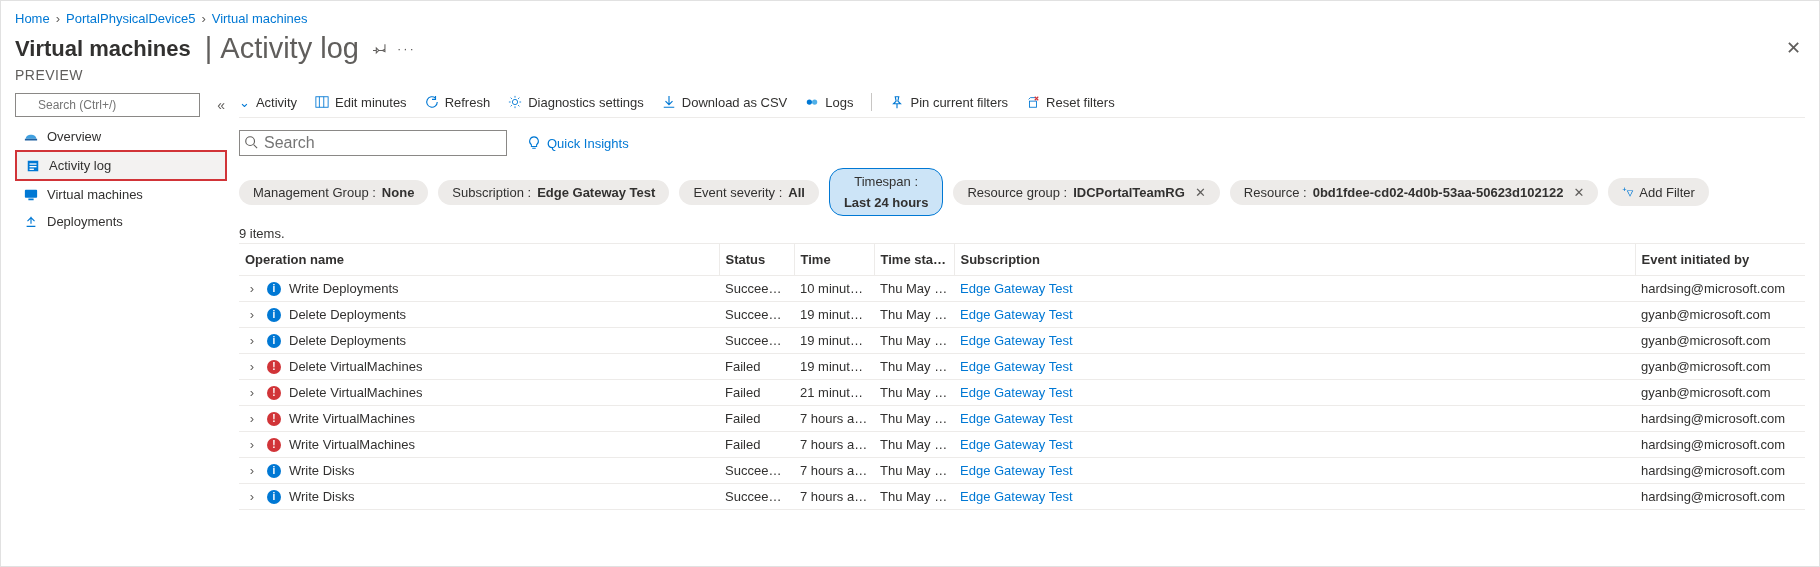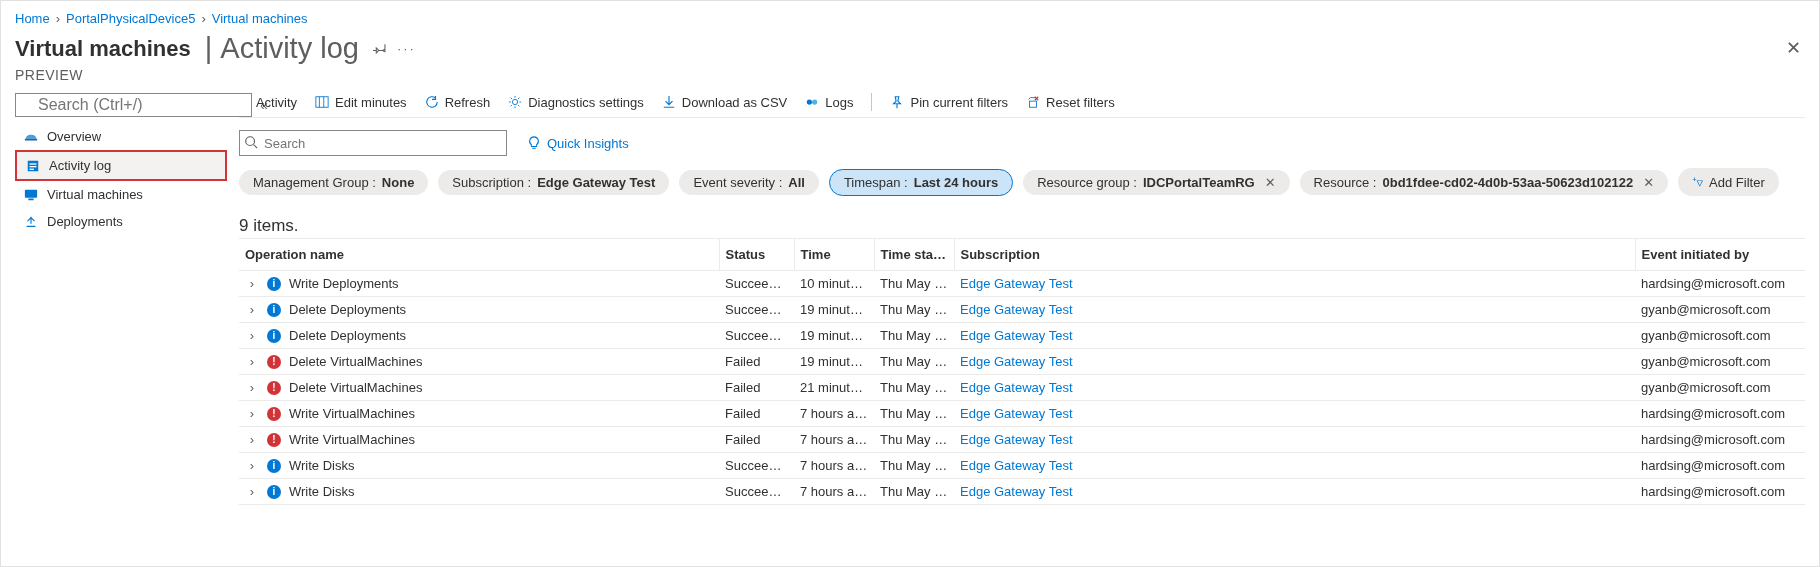--- a/index.html
+++ b/index.html
@@ -10,44 +10,44 @@
   .breadcrumb .sep { color: #605e5c; }
   .title-row { display: flex; align-items: center; margin-top: 6px; }
   .title-main { font-size: 22px; font-weight: 600; }
   .title-sub { font-size: 29px; font-weight: 400; color: #605e5c; margin-left: 6px; }
   .title-icons { display: flex; gap: 10px; margin-left: 14px; color: #605e5c; }
   .preview { font-size: 14px; color: #605e5c; margin-top: 2px; letter-spacing: 0.5px; }
   .close-x { position: absolute; top: 36px; right: 18px; font-size: 18px; color: #605e5c; cursor: pointer; }
   .content { display: flex; margin-top: 10px; height: calc(100% - 74px); }
   .sidebar { width: 212px; flex-shrink:0; }
   .sidebar-search-row { display:flex; align-items:center; gap:6px;}
-  .sidebar-search { flex:1; height:24px; border:1px solid #8a8886; padding:0 6px 0 22px; font-size:16px; position: relative; }
+  .sidebar-search { flex:1; height:24px; border:1px solid #8a8886; padding:0 6px 0 22px; font-size:12px; position: relative; }
   .search-wrap { position: relative; flex:1; }
   .search-wrap .mag { position:absolute; left:5px; top:4px; color:#605e5c; pointer-events:none; }
   .collapse-btn { color:#605e5c; font-size:14px; cursor:pointer; padding:2px;}
   .nav { margin-top:6px; display:flex; flex-direction:column; }
   .nav-item { display:flex; align-items:center; gap:8px; padding:6px 8px; cursor:pointer; }
   .nav-item.active { background:#f3f2f1; border:2px solid #d13438; }
   .nav-icon { width:16px; display:inline-flex; justify-content:center; }
   .main { flex:1; margin-left:12px; overflow:hidden;}
   .toolbar { display:flex; align-items:center; gap:18px; border-bottom:1px solid #edebe9; padding-bottom:6px; }
   .tb-item { display:flex; align-items:center; gap:6px; color:#323130; cursor:pointer; font-size:13px; }
   .tb-item svg, .tb-item .ico { color:#0078d4; }
   .tb-sep { width:1px; height:18px; background:#c8c6c4; }
   .search-row { display:flex; align-items:center; gap:20px; margin-top:12px; }
   .main-search-wrap { position:relative; width:268px; }
-  .main-search { width:100%; height:26px; border:1px solid #8a8886; padding:0 6px 0 24px; font-size:13px; }
+  .main-search { width:100%; height:26px; border:1px solid #8a8886; padding:0 6px 0 24px; font-size:16px; }
   .main-search-wrap .mag { position:absolute; left:5px; top:5px; color:#605e5c; pointer-events:none;}
   .quick-insights { color:#0078d4; display:flex; align-items:center; gap:6px; cursor:pointer; }
   .filter-row { display:flex; align-items:center; gap:10px; margin-top:12px; flex-wrap:wrap; }
   .pill { background:#edebe9; border-radius:14px; padding:5px 14px; font-size:13px; display:inline-flex; align-items:center; gap:6px; cursor:pointer; }
-  .pill.active { background:#cce4f7; border:1px solid #0078d4; }
+  .pill.active { background:#cce4f7; border:1px solid #0078d4;flex-direction:column; }
   .pill .bold { font-weight:600; }
   .pill .xbtn { color:#605e5c; margin-left:4px; cursor:pointer; }
-  .itemcount { margin-top:20px; font-size:17px; color:#323130; }
+  .itemcount { margin-top:10px; font-size:13px; color:#323130; }
   .table { margin-top:2px; width:100%; border-collapse:collapse; table-layout:fixed; }
   .table th { text-align:left; font-weight:600; font-size:13px; padding:8px 6px; border-top:1px solid #edebe9; border-bottom:1px solid #edebe9; border-left:1px solid #edebe9; background:#fff; white-space:nowrap; overflow:hidden; text-overflow:ellipsis; }
   .table th:first-child { border-left:none; }
   .table td { padding:5px 6px; border-bottom:1px solid #edebe9; font-size:13px; white-space:nowrap; overflow:hidden; text-overflow:ellipsis; }
   .opcell { display:flex; align-items:center; gap:8px; }
   .chev { color:#605e5c; cursor:pointer; width:14px; display:inline-block; text-align:center;}
   .status-icon { display:inline-flex; width:14px; height:14px; border-radius:50%; align-items:center; justify-content:center; color:#fff; font-size:10px; font-weight:bold; }
   .status-ok { background:#0078d4; }
   .status-fail { background:#d13438; }
   .sublink { color:#0078d4; cursor:pointer; }

